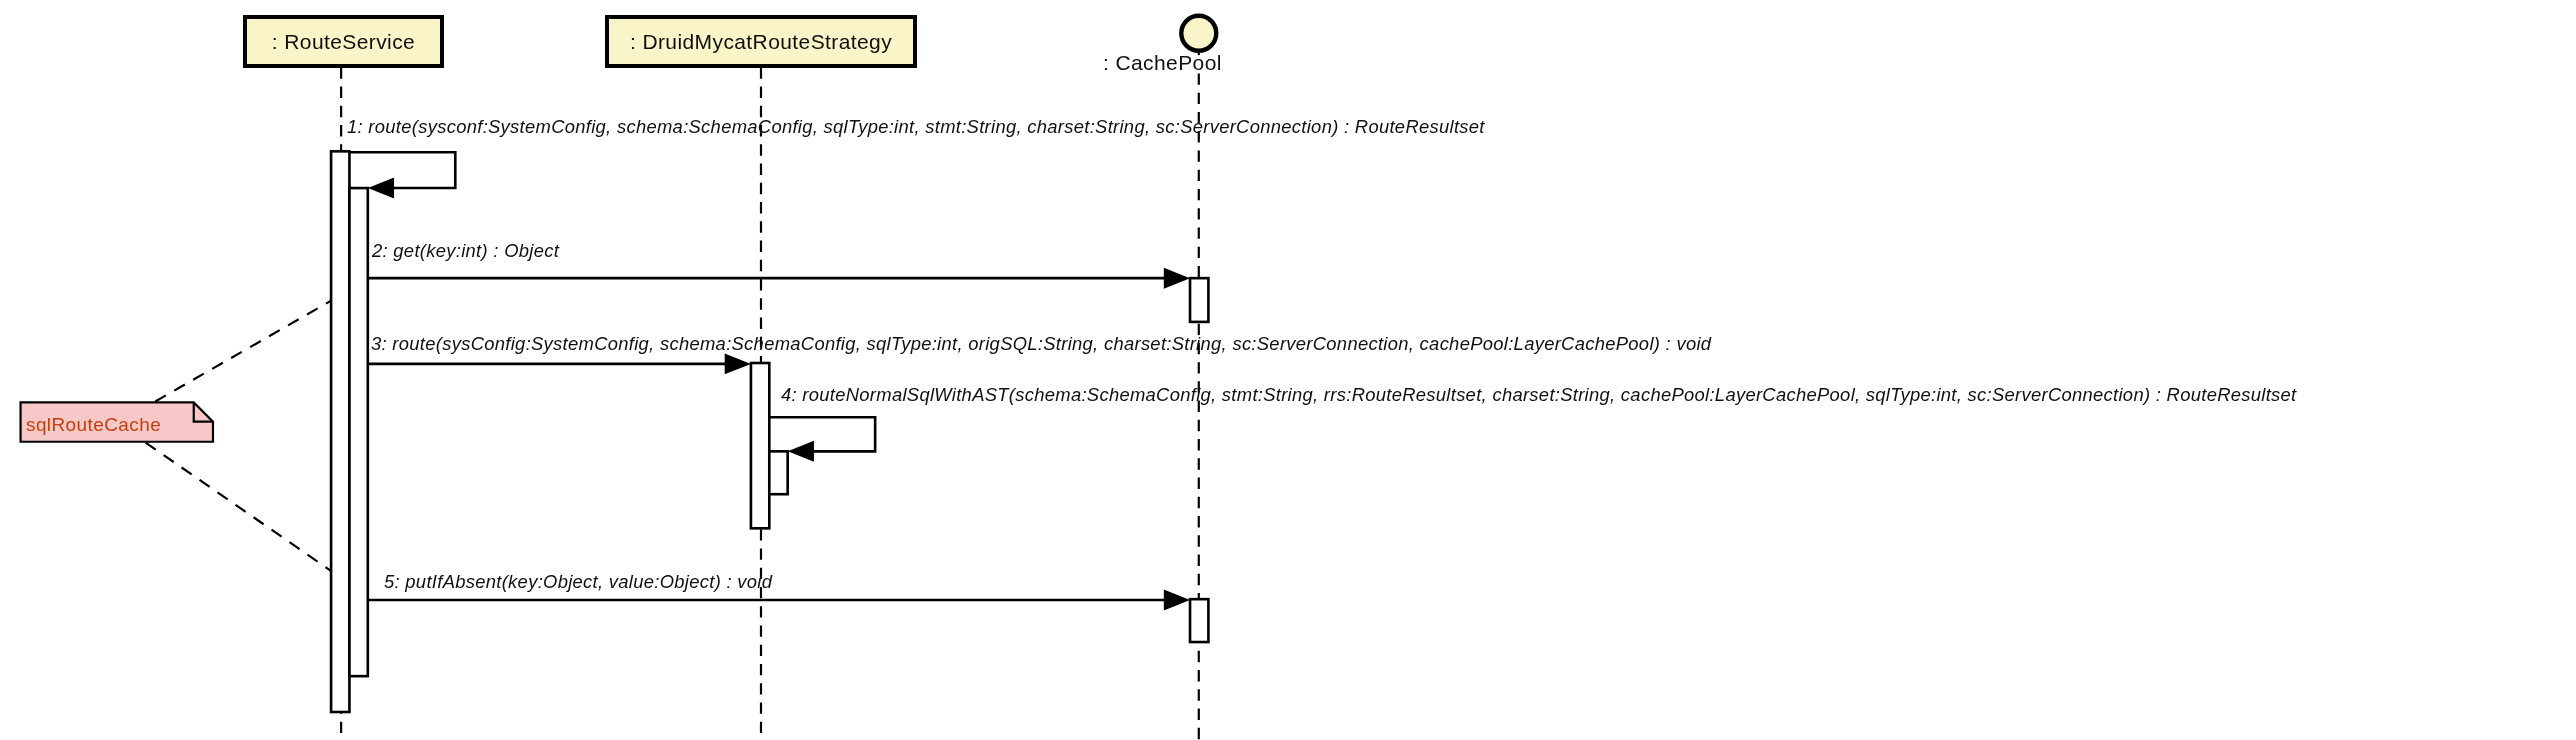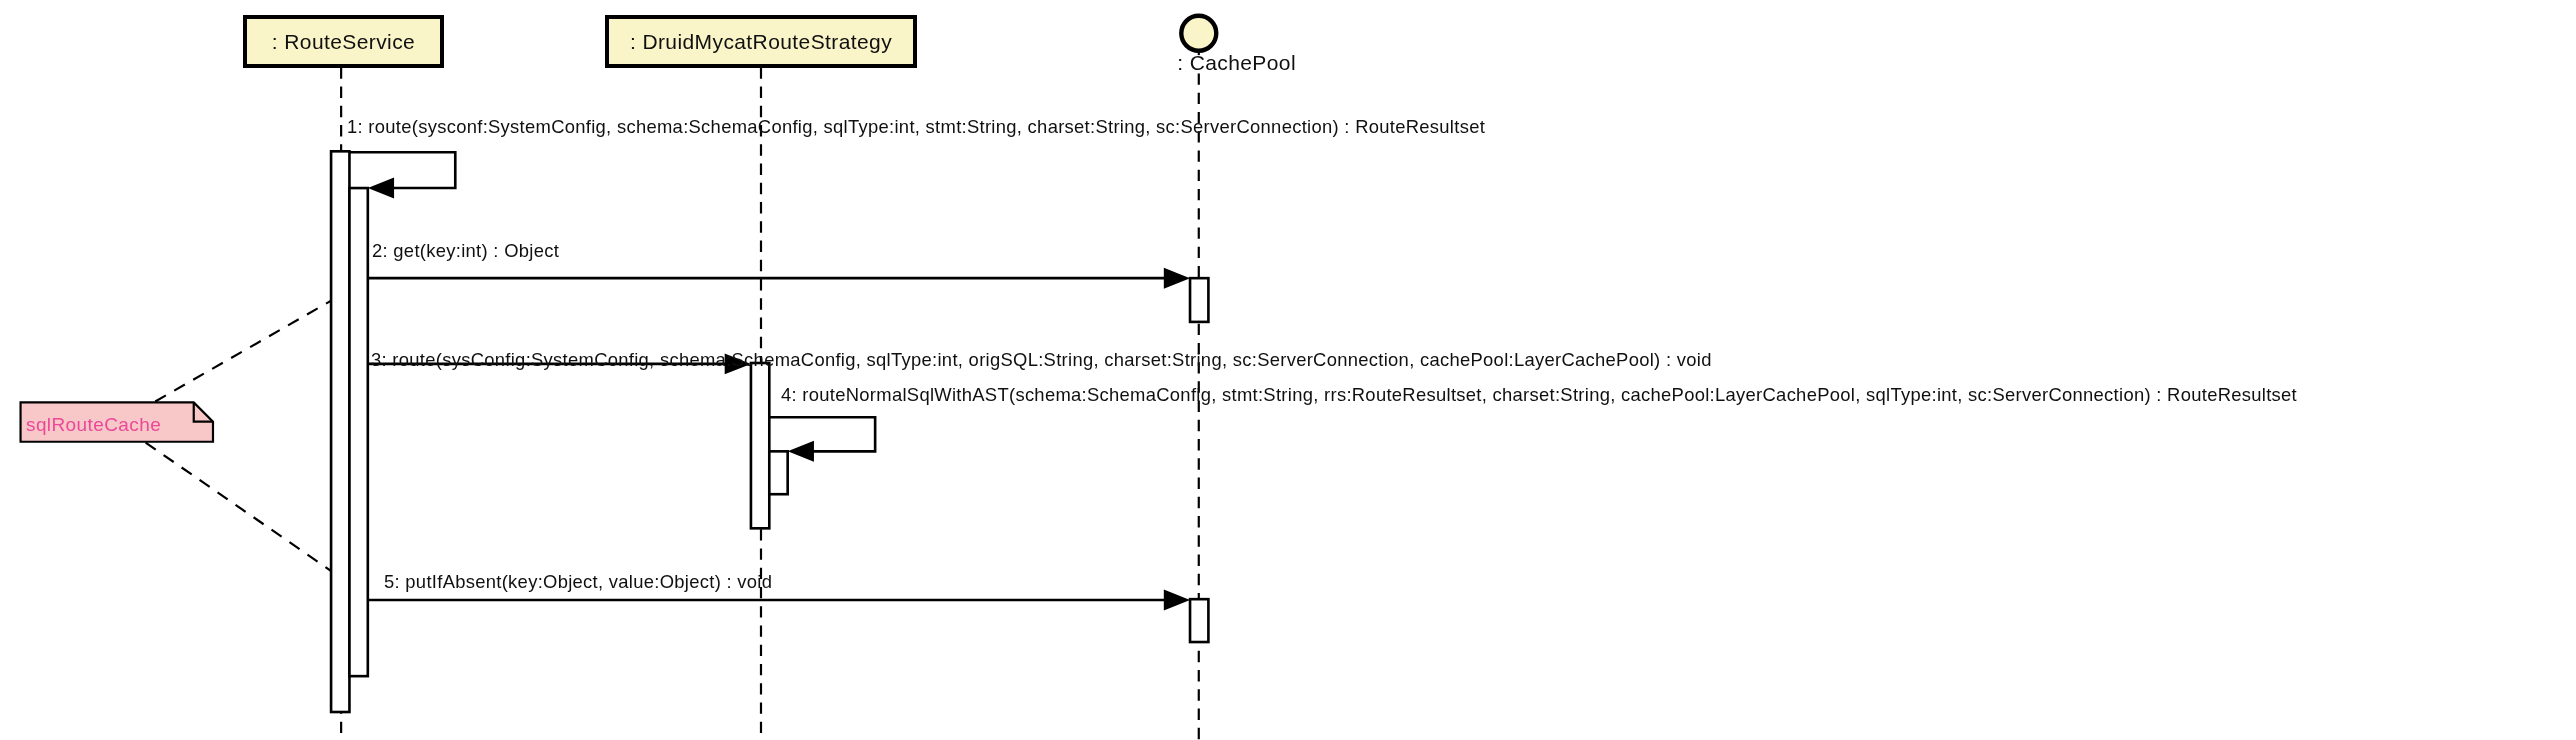--- a/index.html
+++ b/index.html
@@ -31,37 +31,38 @@
     letter-spacing: 0.4px;
     color: #101010;
     z-index: 2;
     white-space: nowrap;
   }
   .lifeline-caption {
     position: absolute;
     font-size: 21px;
     letter-spacing: 0.4px;
     color: #101010;
-    text-align: right;
+    text-align: left;
     z-index: 2;
     white-space: nowrap;
   }
   .msg-label {
     position: absolute;
     font-size: 18.4px;
     letter-spacing: 0.3px;
     color: #101010;
     white-space: nowrap;
     z-index: 2;
+    font-style: italic;
   }
   .note-text {
     position: absolute;
     font-size: 19px;
     letter-spacing: 0.4px;
-    color: #ec4899;
+    color: #c2410c;
     white-space: nowrap;
     z-index: 3;
   }
 </style>
 </head>
 <body>
 
 <div id="canvas">
 
   <svg id="layer-svg" viewBox="0 0 2944 846" xmlns="http://www.w3.org/2000/svg">
@@ -109,21 +110,21 @@
   <div class="participant-box" style="left:243px; width:201px;">
     <span>: RouteService</span>
   </div>
 
   <div class="lifeline-caption" style="left:1103px; top:51px; width:193px;">: CachePool</div>
 
   <div class="msg-label" style="left:347px; top:116px;">1: route(sysconf:SystemConfig, schema:SchemaConfig, sqlType:int, stmt:String, charset:String, sc:ServerConnection) : RouteResultset</div>
 
   <div class="msg-label" style="left:372px; top:240px;">2: get(key:int) : Object</div>
 
-  <div class="msg-label" style="left:371px; top:349px;">3: route(sysConfig:SystemConfig, schema:SchemaConfig, sqlType:int, origSQL:String, charset:String, sc:ServerConnection, cachePool:LayerCachePool) : void</div>
+  <div class="msg-label" style="left:371px; top:333px;">3: route(sysConfig:SystemConfig, schema:SchemaConfig, sqlType:int, origSQL:String, charset:String, sc:ServerConnection, cachePool:LayerCachePool) : void</div>
 
   <div class="msg-label" style="left:781px; top:384px;">4: routeNormalSqlWithAST(schema:SchemaConfig, stmt:String, rrs:RouteResultset, charset:String, cachePool:LayerCachePool, sqlType:int, sc:ServerConnection) : RouteResultset</div>
 
   <div class="msg-label" style="left:384px; top:571px;">5: putIfAbsent(key:Object, value:Object) : void</div>
 
   <div class="note-text" style="left:26px; top:414px;">sqlRouteCache</div>
 
 </div>
 
 

